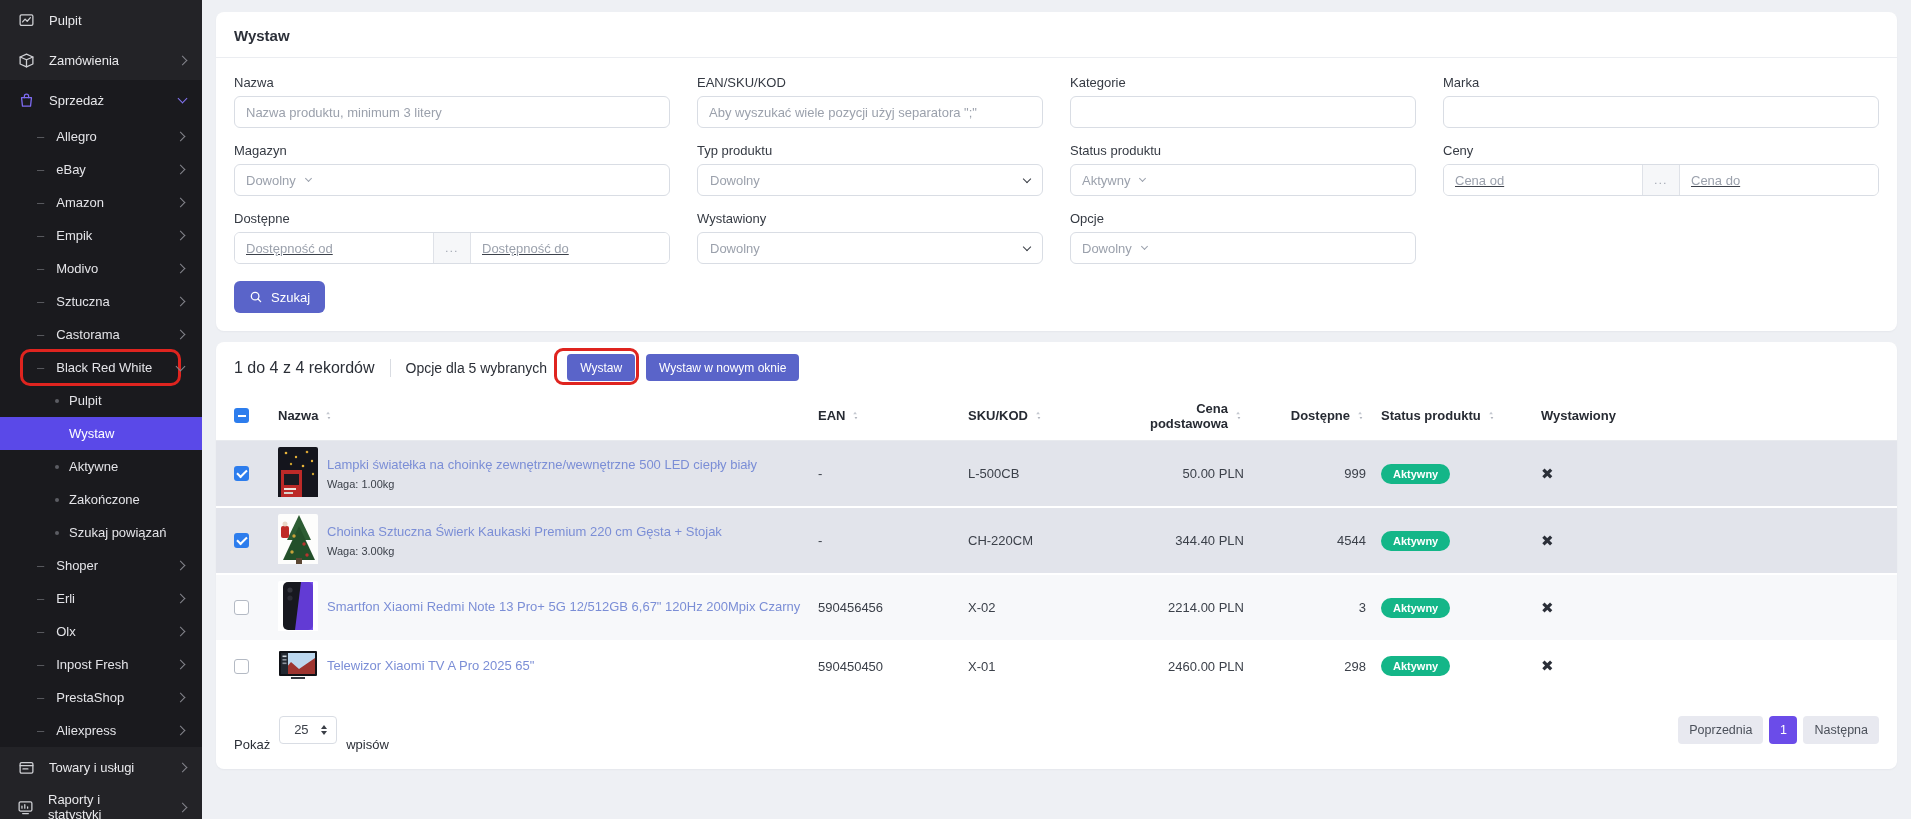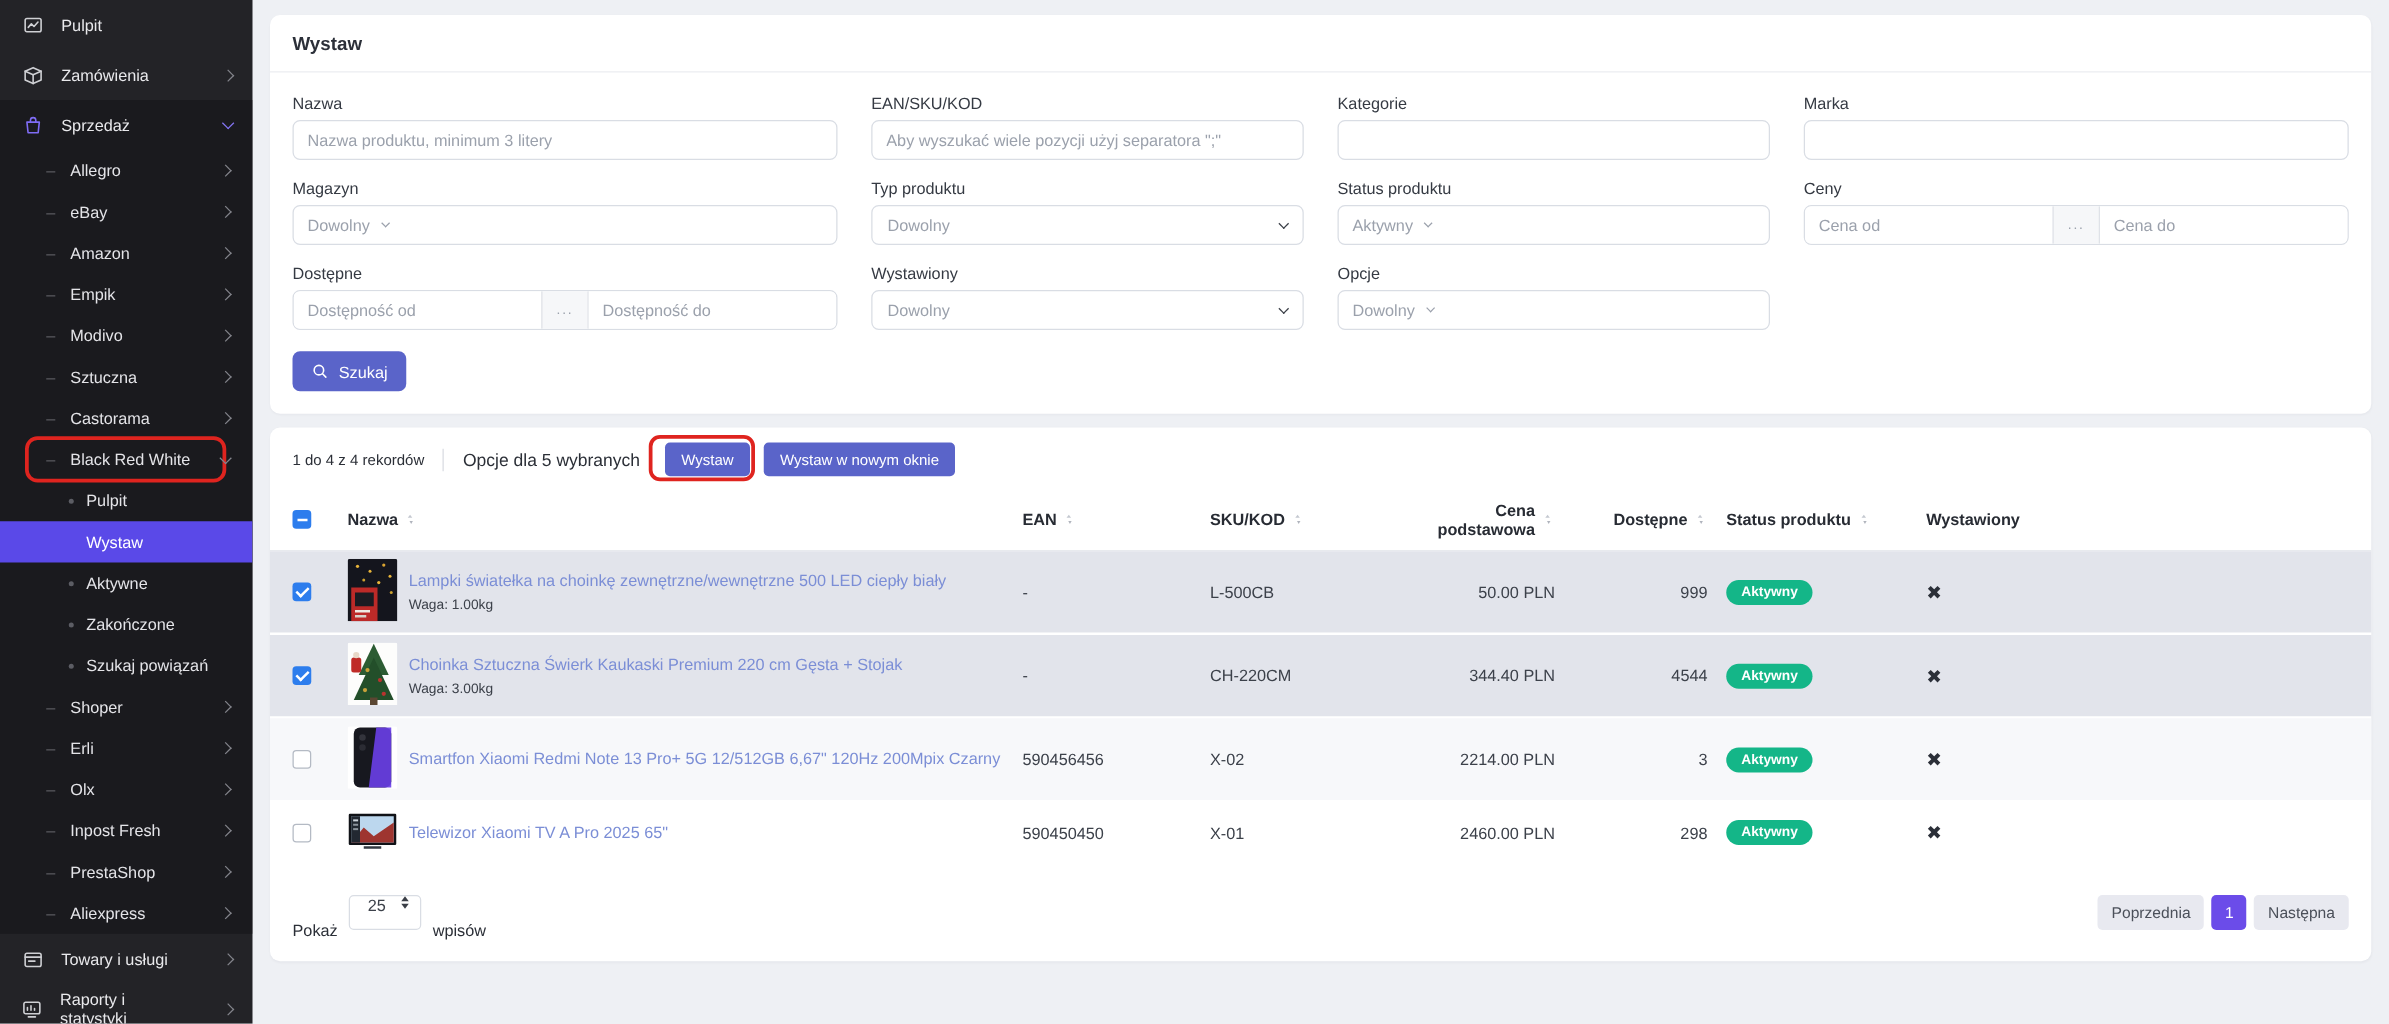--- a/index.html
+++ b/index.html
@@ -33,28 +33,28 @@
   .form-grid { display:grid; grid-template-columns:repeat(4,1fr); column-gap:27px; row-gap:15px; }
   .f-label { display:block; font-size:13px; color:#353a43; margin-bottom:6px; }
   .tb, .dd, .sel { height:32px; border:1px solid #d9dde4; border-radius:6px; background:#fff; font-size:13px; }
   input.tb { width:100%; padding:0 11px; color:#3c414a; outline:none; }
   input.tb::placeholder { color:#9ba1ac; }
   .dd { display:flex; align-items:center; gap:10px; padding:0 11px; color:#9ba1ac; cursor:pointer; }
   .sel { display:flex; align-items:center; justify-content:space-between; padding:0 12px; color:#9ba1ac; cursor:pointer; }
   .chev-sm { width:5px; height:5px; border-right:1.6px solid #9ba1ac; border-bottom:1.6px solid #9ba1ac; transform:rotate(45deg); margin-top:-3px; }
   .chev-dk { width:6px; height:6px; border-right:1.9px solid #3a3e46; border-bottom:1.9px solid #3a3e46; transform:rotate(45deg); margin-top:-3px; }
   .igroup { display:flex; height:32px; border:1px solid #d9dde4; border-radius:6px; overflow:hidden; background:#fff; }
-  .igroup input { flex:1; min-width:0; border:none; outline:none; padding:0 11px; font-size:13px; color:#3c414a; }
+  .igroup input { flex:1; min-width:0; border:none; outline:none; padding:0 11px; font-size:13px; color:#3c414a;text-decoration:underline; }
   .igroup input::placeholder { color:#9ba1ac; }
   .igroup .isep { width:38px; flex:none; border-left:1px solid #dfe2e8; border-right:1px solid #dfe2e8; background:#f6f7f9; color:#9ba1ac; display:flex; align-items:center; justify-content:center; font-size:11px; letter-spacing:1.5px; }
   .btn-search { margin-top:17px; display:inline-flex; align-items:center; gap:8px; height:32px; padding:0 15px; background:#5a64c9; color:#fff; border:none; border-radius:6px; font-size:13px; cursor:pointer; font-family:inherit; }
 
   .results { margin-top:11px; }
   .results-bar { display:flex; align-items:center; padding:12px 18px 10px; }
-  .records { font-size:12px; color:#2b2f37; }
+  .records { font-size:16px; color:#2b2f37; }
   .vdiv { width:1px; height:18px; background:#d9dce2; margin:0 15px; }
   .opcje { font-size:14px; color:#2b2f37; margin-right:20px; }
   .btn-sm { height:27px; padding:0 13px; background:#5a64c9; color:#fff; border:none; border-radius:4px; font-size:12px; cursor:pointer; font-family:inherit; }
   .btn-annot-wrap { position:relative; margin-right:11px; }
   .annotation-btn { position:absolute; top:-6px; bottom:-4px; left:-13px; right:-4px; border:3px solid #df241f; border-radius:9px; pointer-events:none; }
 
   .trow, .thead { display:grid; grid-template-columns:44px 540px 150px 155px 135px 120px 155px 1fr; align-items:center; padding:0 18px; }
   .thead { min-height:50px; border-bottom:1px solid #e8eaee; font-size:13px; font-weight:700; color:#272b33; }
   .th { display:flex; align-items:center; gap:5px; }
   .th.right { justify-content:flex-end; text-align:right; }
@@ -77,21 +77,21 @@
 
   .cb { width:15px; height:15px; border-radius:3px; display:flex; align-items:center; justify-content:center; cursor:pointer; }
   .cb.on { background:#2d7ded; }
   .cb.on::after { content:""; width:8px; height:4px; border-left:2px solid #fff; border-bottom:2px solid #fff; transform:rotate(-45deg) translate(1px,-1px); }
   .cb.indet { background:#2d7ded; }
   .cb.indet::after { content:""; width:8px; height:2px; background:#fff; }
   .cb.off { background:#fff; border:1.5px solid #b4bac4; }
 
   .tfoot { display:flex; align-items:center; padding:15px 18px 17px; }
   .show-label, .entries-label { font-size:13px; color:#2b2f37;margin-top:30px; }
-  .pagesize { margin:0 9px; width:58px; height:28px; border:1px solid #d9dde4; border-radius:4px; display:flex; align-items:flex-start; justify-content:space-between; padding:0 9px 0 14px; font-size:13px; color:#3c414a; cursor:pointer; }
+  .pagesize { margin:0 9px; width:58px; height:28px; border:1px solid #d9dde4; border-radius:4px; display:flex; align-items:center; justify-content:space-between; padding:0 9px 0 14px; font-size:13px; color:#3c414a; cursor:pointer; }
   .updown { display:flex; flex-direction:column; gap:2px; }
   .updown i { width:0; height:0; border-left:3.5px solid transparent; border-right:3.5px solid transparent; display:block; }
   .updown .u { border-bottom:4.5px solid #3a3e46; }
   .updown .d { border-top:4.5px solid #3a3e46; }
   .pager { margin-left:auto; display:flex; gap:6px; }
   .pg { height:28px; padding:0 11px; border:none; border-radius:4px; background:#e8e9f0; color:#4b505a; font-size:12.5px; cursor:pointer; font-family:inherit; }
   .pg.cur { background:#6b4ce9; color:#fff; width:28px; padding:0; }
 </style>
 </head>
 <body>

